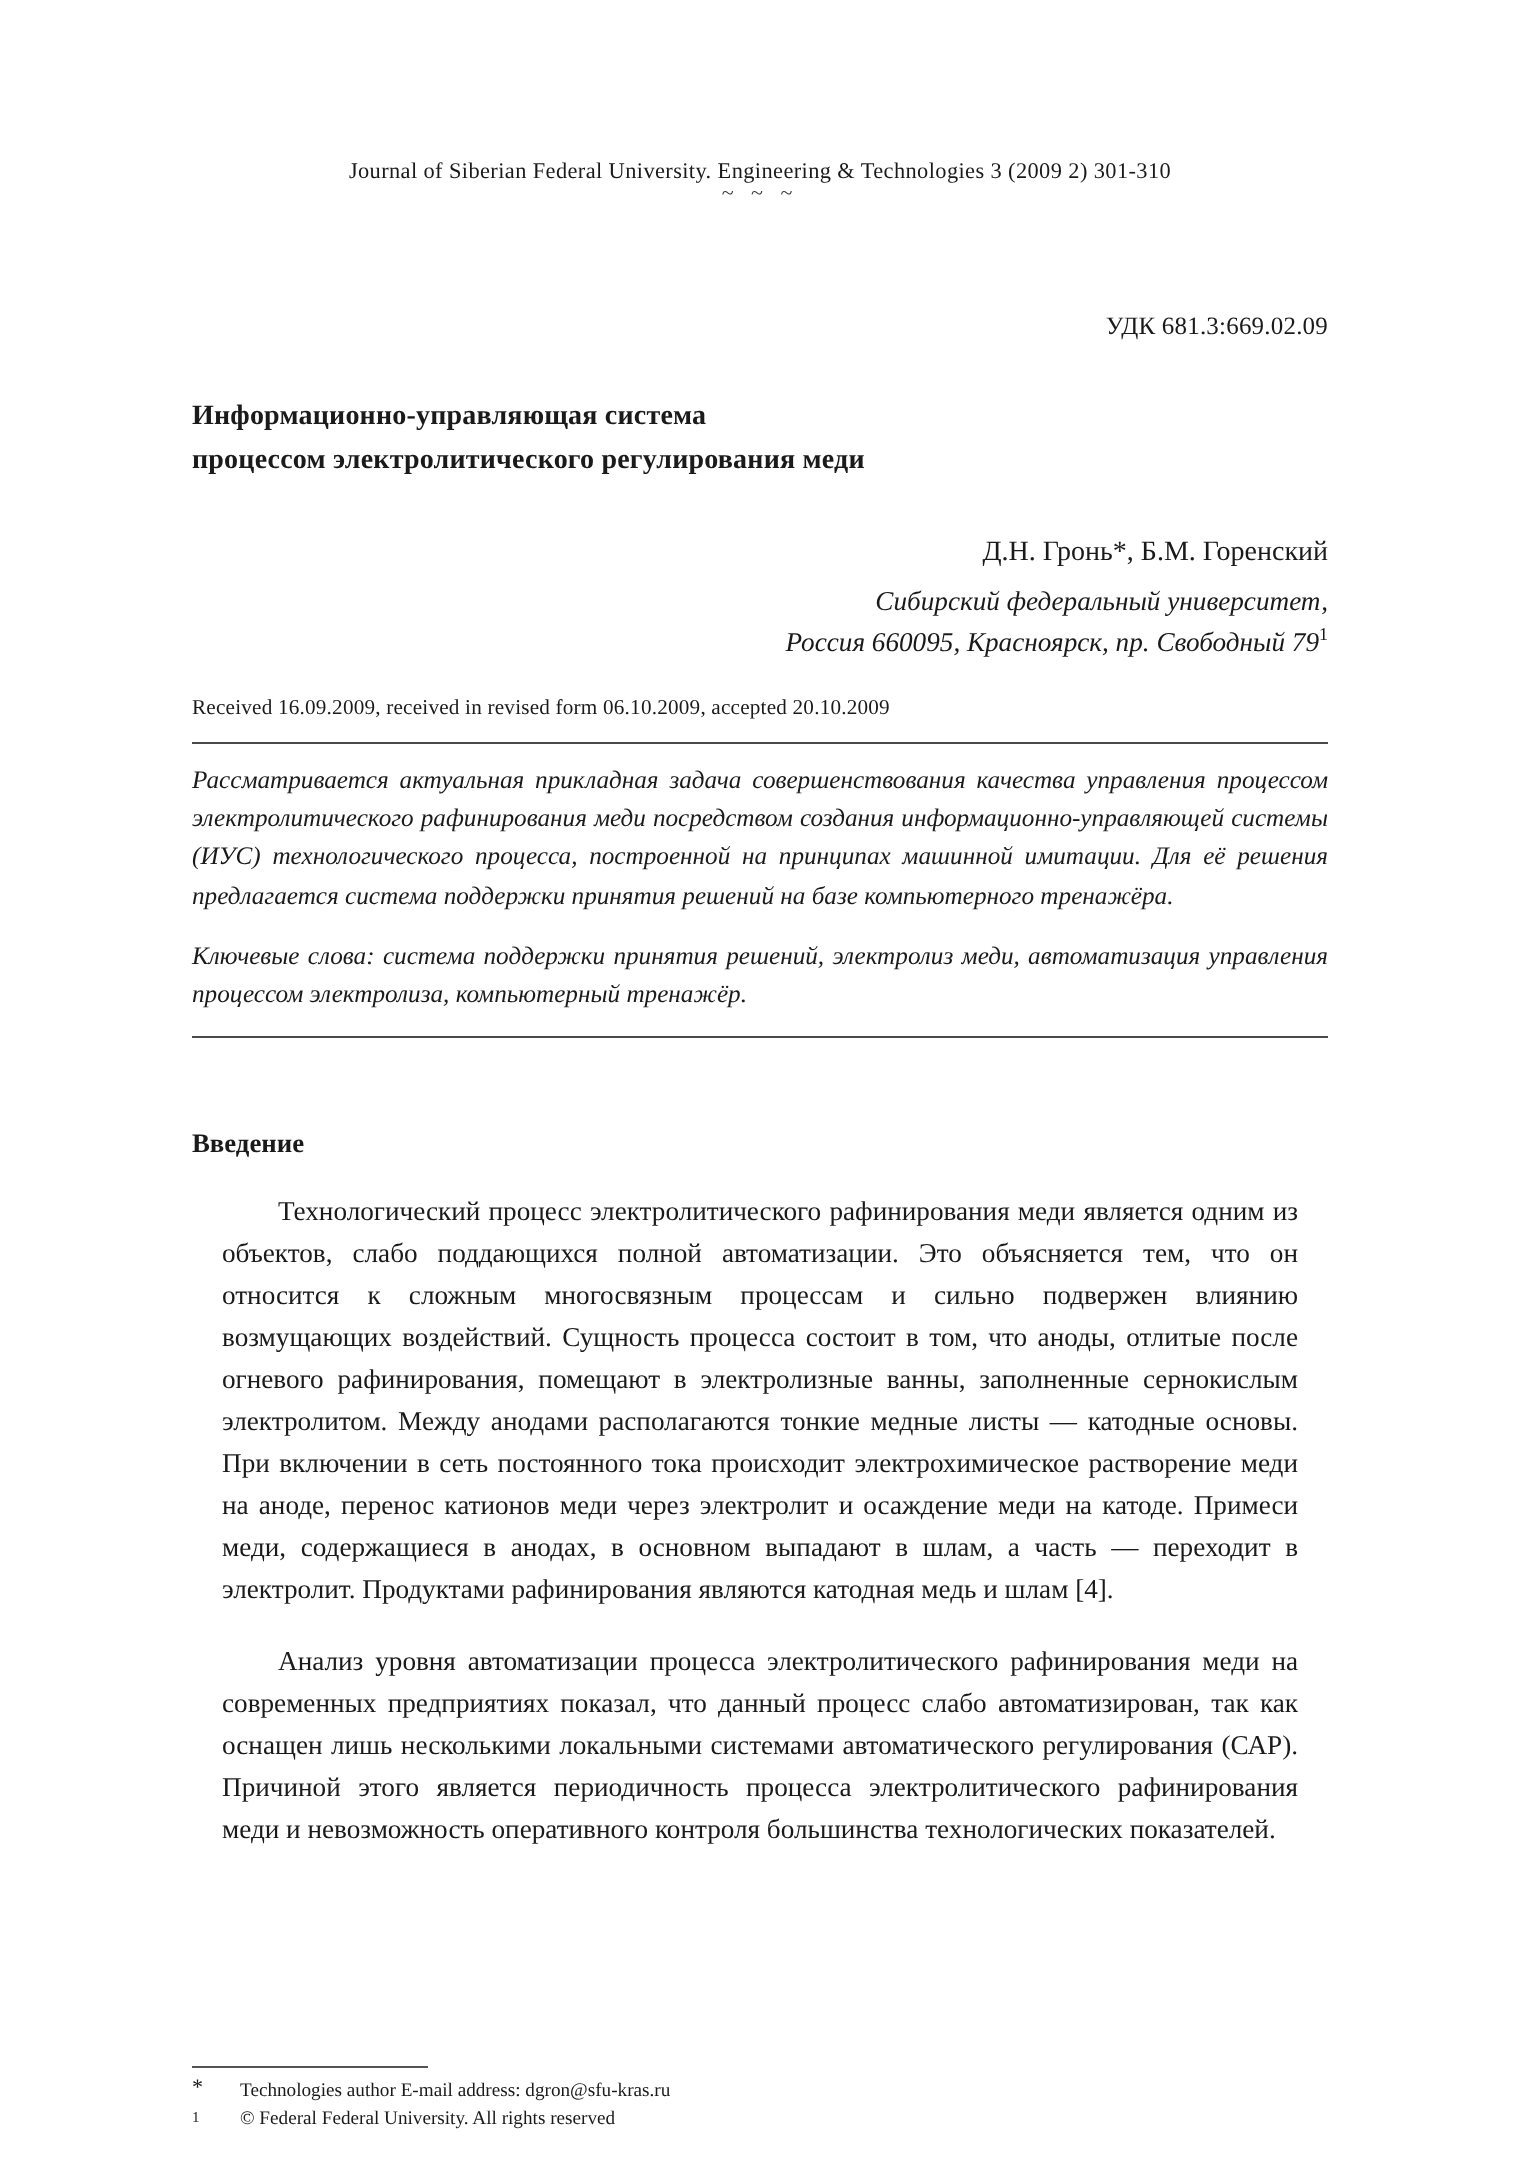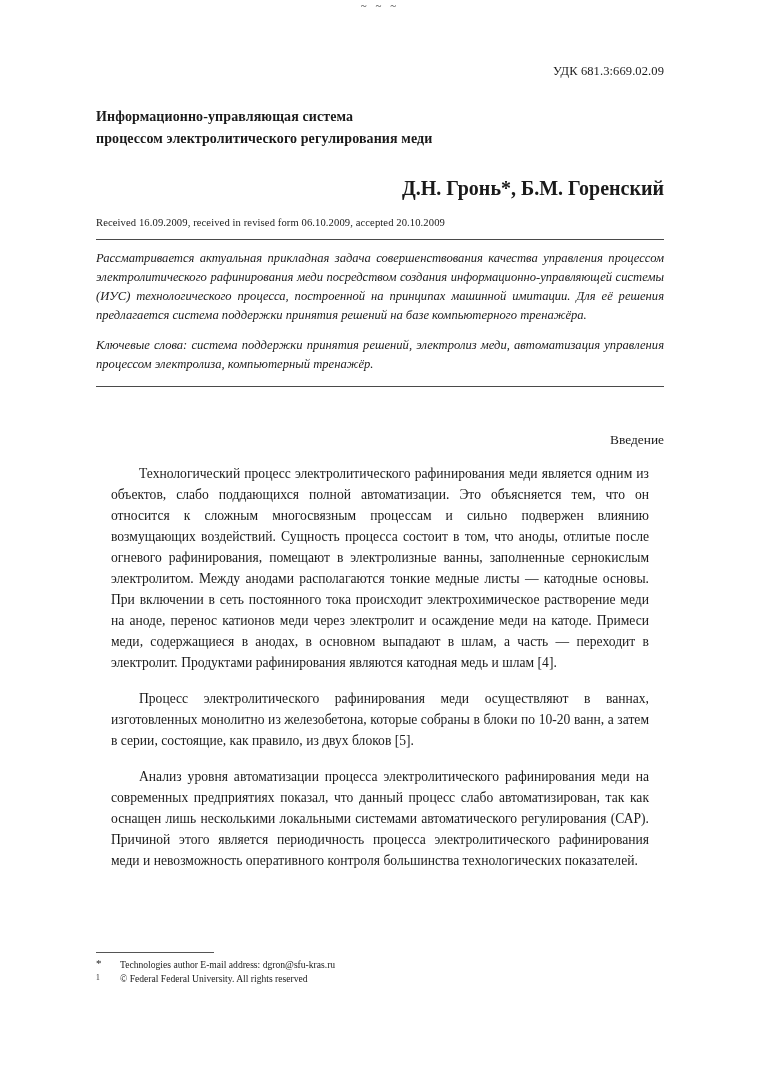--- a/index.html
+++ b/index.html
@@ -57,22 +57,22 @@
     letter-spacing: 0.1px;
   }
   .title-line {
     display: block;
   }
 
   
   .authors {
     margin-top: 26px;
     text-align: right;
-    font-weight: bold;
-    font-size: 20px;
+    font-weight: normal;
+    font-size: 14px;
   }
   .affiliation {
     margin-top: 6px;
     text-align: right;
     font-style: italic;
     font-size: 13.6px;
     line-height: 1.5;
   }
   .affiliation .sup {
     font-size: 9px;
@@ -104,22 +104,22 @@
     margin-top: 11px;
     font-style: italic;
     font-size: 12.6px;
     line-height: 1.52;
     text-align: justify;
   }
 
   
   .section-heading {
     margin-top: 45px;
-    text-align: right;
-    font-weight: normal;
+    text-align: left;
+    font-weight: bold;
     font-size: 13.4px;
   }
 
   .body-text {
     margin-top: 13px;
     font-size: 13.6px;
     line-height: 1.545;
     text-align: justify;
     text-justify: inter-word;
   }
@@ -165,47 +165,51 @@
   }
   .footnote-text {
     flex: 1;
   }
 </style>
 </head>
 <body>
 
 <div class="page">
 
+  <div class="running-head">Journal of  Siberian Federal University.  Engineering &amp; Technologies 3 (2009 2) 301-310</div>
   <div class="running-head-sep">~ ~ ~</div>
 
   <div class="udc">УДК 681.3:669.02.09</div>
 
   <h1 class="title">
     <span class="title-line">Информационно-управляющая система</span>
     <span class="title-line">процессом электролитического регулирования меди</span>
   </h1>
 
   <div class="authors">Д.Н. Гронь*, Б.М. Горенский</div>
 
+  <div class="affiliation">
+    <div>Сибирский федеральный университет,</div>
+    <div><span>Россия 660095, Красноярск, пр. Свободный 79</span><span class="sup">1</span></div>
+  </div>
 
   <div class="dates">Received 16.09.2009, received in revised form 06.10.2009, accepted 20.10.2009</div>
 
   <hr class="rule">
 
   <div class="abstract">Рассматривается актуальная прикладная задача совершенствования качества управления процессом электролитического рафинирования меди посредством создания информационно-управляющей системы (ИУС) технологического процесса, построенной на принципах машинной имитации. Для её решения предлагается система поддержки принятия решений на базе компьютерного тренажёра.</div>
 
   <div class="keywords">Ключевые слова: система поддержки принятия решений, электролиз меди, автоматизация управления процессом электролиза, компьютерный тренажёр.</div>
 
   <hr class="rule">
 
   <div class="section-heading">Введение</div>
 
   <div class="body-text">
     <p>Технологический процесс электролитического рафинирования меди является одним из объектов, слабо поддающихся полной автоматизации. Это объясняется тем, что он относится к сложным многосвязным процессам и сильно подвержен влиянию возмущающих воздействий. Сущность процесса состоит в том, что аноды, отлитые после огневого рафинирования, помещают в электролизные ванны, заполненные сернокислым электролитом. Между анодами располагаются тонкие медные листы — катодные основы. При включении в сеть постоянного тока происходит электрохимическое растворение меди на аноде, перенос катионов меди через электролит и осаждение меди на катоде. Примеси меди, содержащиеся в анодах, в основном выпадают в шлам, а часть — переходит в электролит. Продуктами рафинирования являются катодная медь и шлам [4].</p>
-    <p>Процесс электролитического рафинирования меди осуществляют в ваннах, изготовленных монолитно из железобетона, которые собраны в блоки по 10-20 ванн, а затем в серии, состоящие, как правило, из двух блоков [5].</p>
     <p>Анализ уровня автоматизации процесса электролитического рафинирования меди на современных предприятиях показал, что данный процесс слабо автоматизирован, так как оснащен лишь несколькими локальными системами автоматического регулирования (САР). Причиной этого является периодичность процесса электролитического рафинирования меди и невозможность оперативного контроля большинства технологических показателей.</p>
   </div>
 
   <div class="footnotes">
     <hr>
     <div class="footnote-row">
       <span class="footnote-mark dagger">*</span>
       <span class="footnote-text">Technologies author E-mail address: dgron@sfu-kras.ru</span>
     </div>
     <div class="footnote-row">

